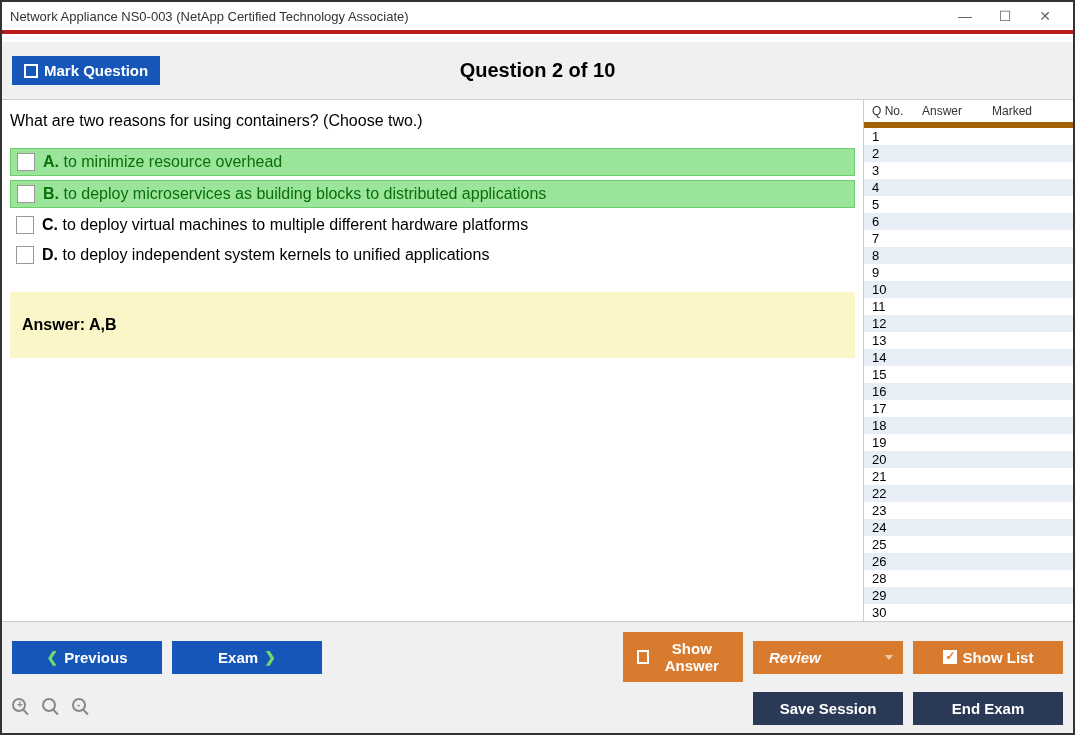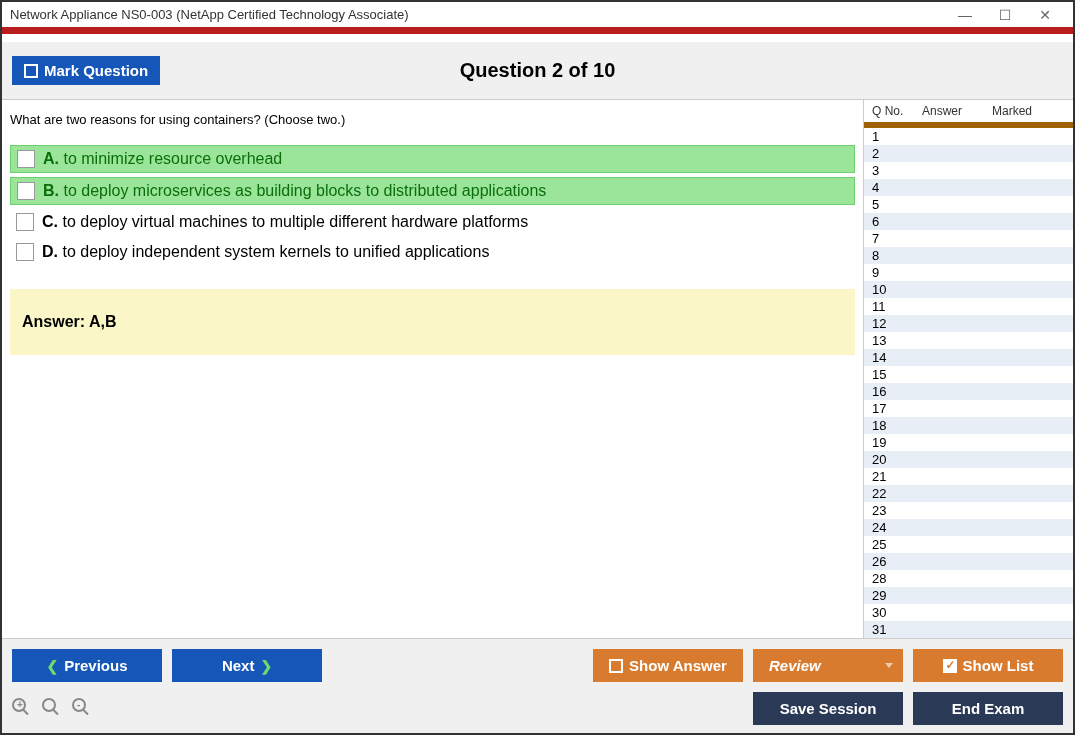--- a/index.html
+++ b/index.html
@@ -1,28 +1,28 @@
 <!DOCTYPE html>
 <html><head>
 <meta charset="utf-8">
 <style>
   * { box-sizing: border-box; margin: 0; padding: 0; }
   body { font-family: Arial, sans-serif; font-size: 14px; background: #fff; }
   .window { width: 1075px; height: 735px; border: 2px solid #333; position: relative; display: flex; flex-direction: column; }
-  .titlebar { height: 32px; background: #fff; border-bottom: 7px solid #b91c1c; display: flex; align-items: center; padding: 0 8px; }
+  .titlebar { height: 32px; background: #fff; border-bottom: 4px solid #b91c1c; display: flex; align-items: center; padding: 0 8px; }
   .titlebar-title { font-size: 13px; color: #333; flex: 1; }
   .win-controls { display: flex; gap: 0; }
   .win-btn { width: 40px; height: 28px; display: flex; align-items: center; justify-content: center; color: #666; cursor: pointer; font-size: 14px; }
   .toolbar { height: 58px; background: #f0f0f0; border-bottom: 1px solid #ccc; display: flex; align-items: center; padding: 0 10px; position: relative; margin-top: 8px; }
   .mark-btn { background: #1656b9; color: #fff; border: none; padding: 6px 12px; font-size: 15px; font-weight: bold; display: flex; align-items: center; gap: 6px; cursor: pointer; }
   .mark-btn .chk { width: 14px; height: 14px; border: 2px solid #fff; background: transparent; display: inline-block; }
   .q-title { position: absolute; left: 50%; transform: translateX(-50%); font-size: 20px; font-weight: bold; }
   .body { flex: 1; display: flex; overflow: hidden; }
   .main { flex: 1; padding: 12px 8px 8px 8px; overflow: auto; }
-  .question-text { font-size: 13px; margin-bottom: 18px; }
+  .question-text { font-size: 16px; margin-bottom: 18px; }
   .options { margin-bottom: 24px; }
   .option-row { display: flex; align-items: center; gap: 8px; padding: 4px 6px; margin-bottom: 4px; }
   .option-row.correct { background: #9be59b; border: 1px solid #6dd06d; }
   .opt-check { width: 18px; height: 18px; border: 1px solid #999; background: #fff; flex-shrink: 0; }
   .opt-label { font-size: 16px; }
   .opt-label b { font-weight: bold; }
   .option-row.correct .opt-label { color: #0a6f0a; }
   .answer-box { background: #faf6c8; padding: 24px 12px; font-size: 16px; font-weight: bold; }
   .sidepanel { width: 210px; border-left: 1px solid #ccc; display: flex; flex-direction: column; }
   .side-header { display: flex; font-size: 12px; color: #333; padding: 4px 4px 4px 8px; border-bottom: 6px solid #a16207; }
@@ -36,21 +36,21 @@
   .footer { background: #f0f0f0; border-top: 1px solid #ccc; padding: 10px 10px 8px 10px; }
   .footer-row1 { display: flex; gap: 10px; align-items: center; margin-bottom: 10px; }
   .footer-row2 { display: flex; align-items: center; }
   .btn { border: none; color: #fff; font-size: 15px; font-weight: bold; padding: 8px 14px; cursor: pointer; display: flex; align-items: center; justify-content: center; gap: 6px; }
   .btn-blue { background: #1656b9; }
   .btn-orange { background: #d97b2f; }
   .btn-dark { background: #2a3a56; }
   .btn.prev { width: 150px; }
   .btn.next { width: 150px; }
   .spacer { flex: 1; }
-  .btn.show-answer { width: 150px; }
+  .btn.show-answer { width: 120px; }
   .btn.review { width: 150px; justify-content: space-between; padding-left: 16px; padding-right: 10px; font-style: italic; }
   .btn.show-list { width: 150px; }
   .btn.save-session { width: 150px; }
   .btn.end-exam { width: 150px; }
   .chev { font-size: 14px; font-weight: bold; }
   .chev.green { color: #6ddc6d; }
   .chk-sm { width: 14px; height: 14px; border: 2px solid #fff; display: inline-block; }
   .chk-sm.checked { background: #fff; position: relative; }
   .chk-sm.checked::after { content: "✓"; color: #d97b2f; position: absolute; font-size: 12px; top: -3px; left: 1px; font-weight: bold; }
   .tri-down { width: 0; height: 0; border-left: 4px solid transparent; border-right: 4px solid transparent; border-top: 5px solid rgba(255,255,255,0.6); }
@@ -214,21 +214,21 @@
     </div>
   </div>
 
   <div class="footer">
     <div class="footer-row1">
       <button class="btn btn-blue prev">
         <span class="chev green">❮</span>
         <span>Previous</span>
       </button>
       <button class="btn btn-blue next">
-        <span>Next</span>
+        <span>Exam</span>
         <span class="chev green">❯</span>
       </button>
       <div class="spacer"></div>
       <button class="btn btn-orange show-answer">
         <span class="chk-sm"></span>
         <span>Show Answer</span>
       </button>
       <button class="btn btn-orange review">
         <span>Review</span>
         <span class="tri-down"></span>

